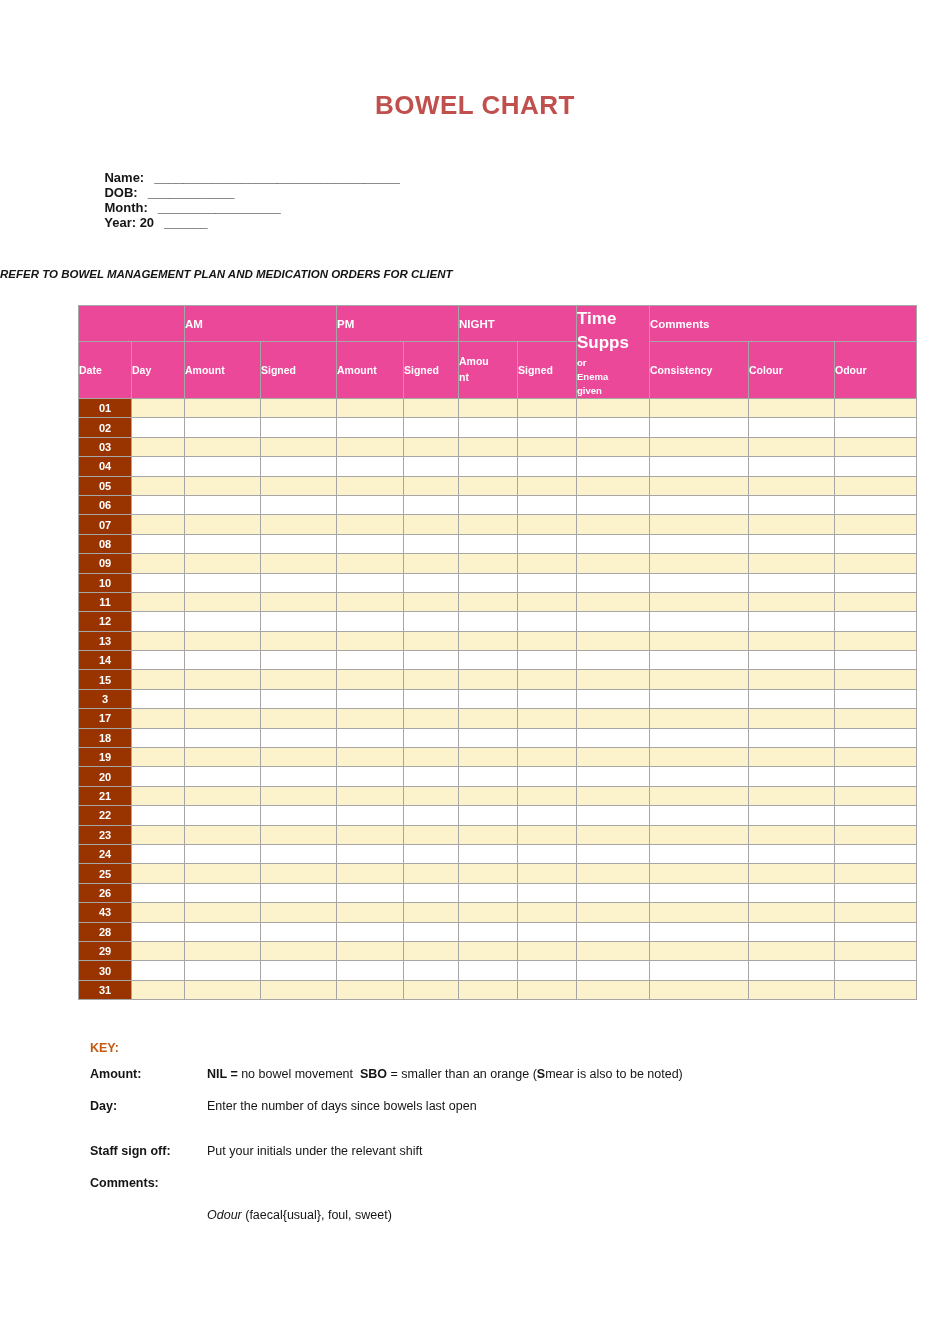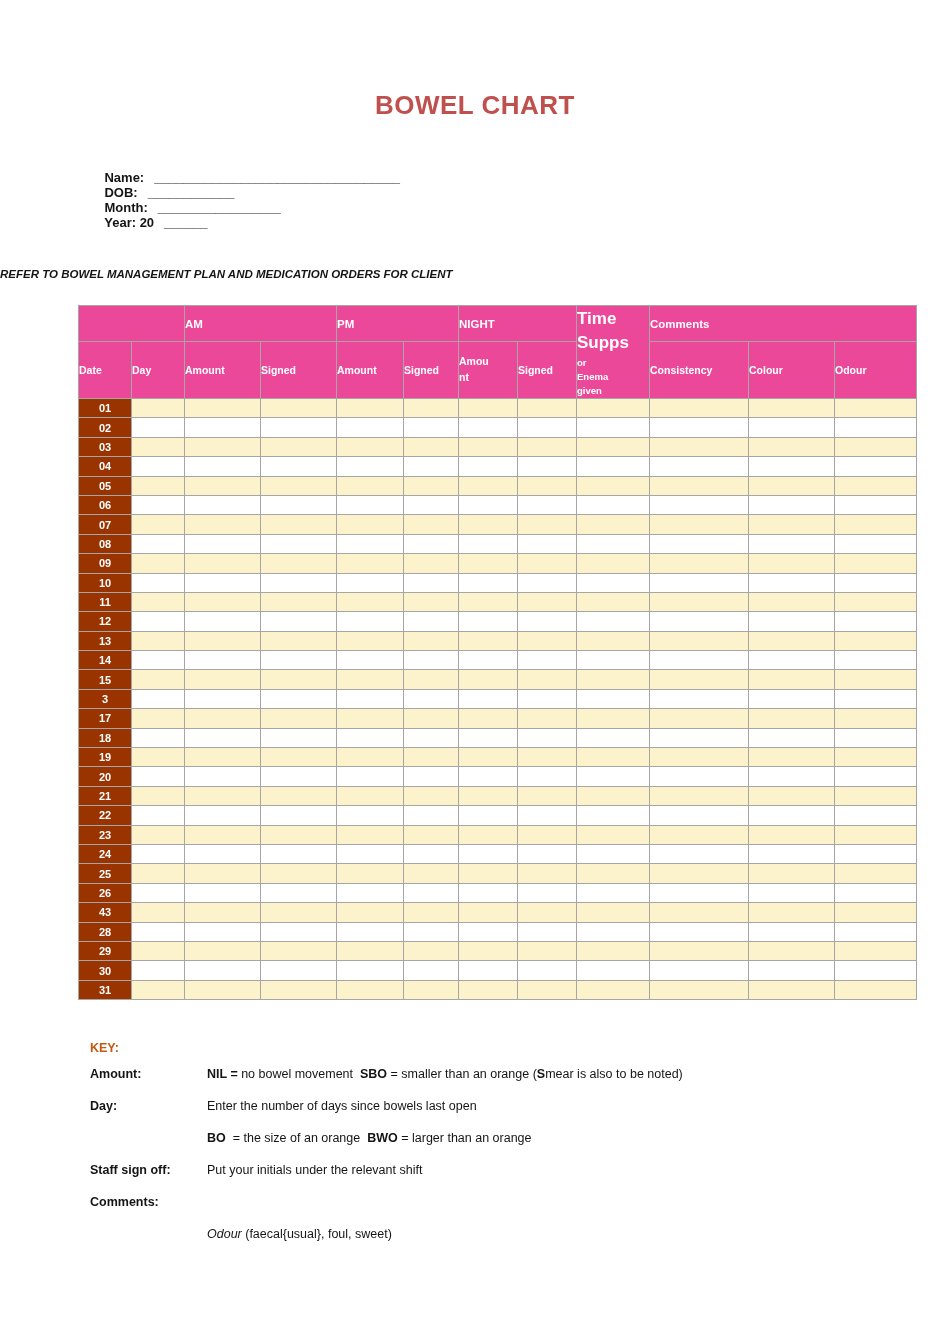--- a/index.html
+++ b/index.html
@@ -590,21 +590,20 @@
       <div class="key-text"><span class="rb">NIL =</span><span> no bowel movement  </span><span class="rb">SBO</span><span> = smaller than an orange (</span><span class="rb">S</span><span>mear is also to be noted)</span></div>
     </div>
 
     <div class="key-row">
       <div class="key-label">Day:</div>
       <div class="key-text">Enter the number of days since bowels last open</div>
     </div>
 
     <div class="key-row">
       <div class="key-label"></div>
-      <div class="key-text"><span class="rb">BO </span><span> = the size of an orange  </span><span class="rb">BWO</span><span> = larger than an orange</span></div>
     </div>
 
 
     <div class="key-row">
       <div class="key-label"><span class="rb">Staff sign off</span><span>:</span></div>
       <div class="key-text">Put your initials under the relevant shift</div>
     </div>
 
     <div class="key-row">
       <div class="key-label">Comments:</div>

